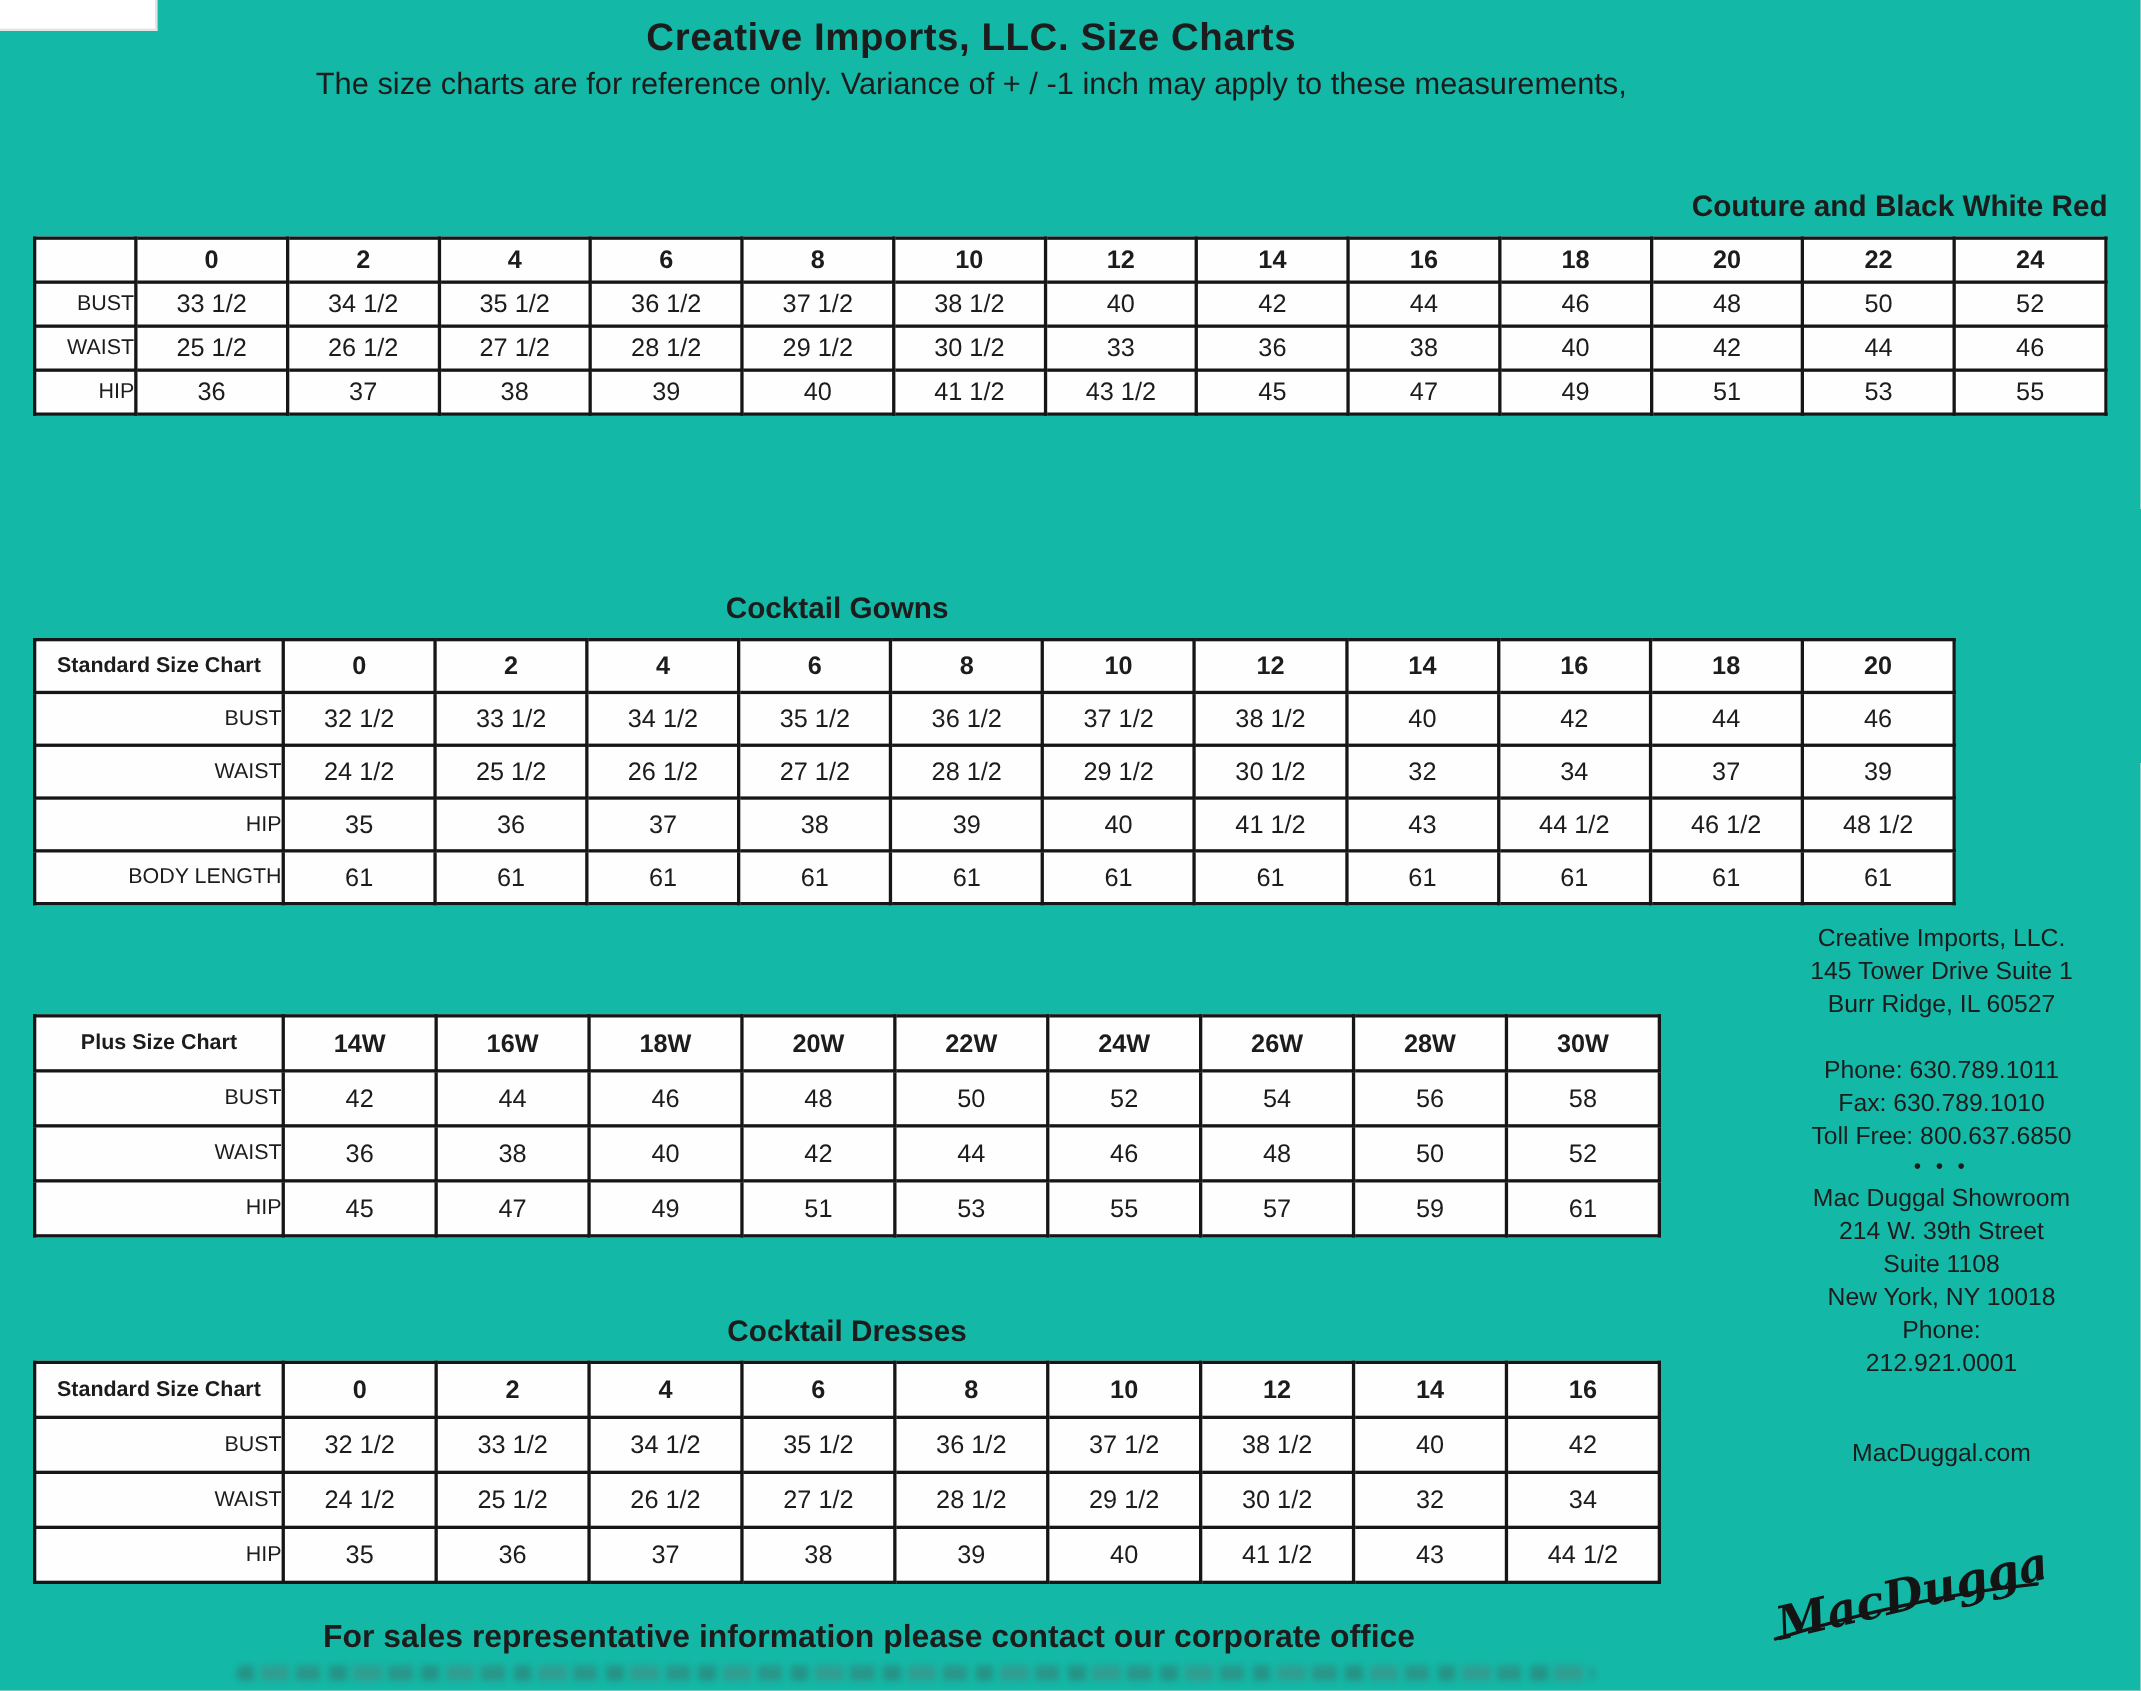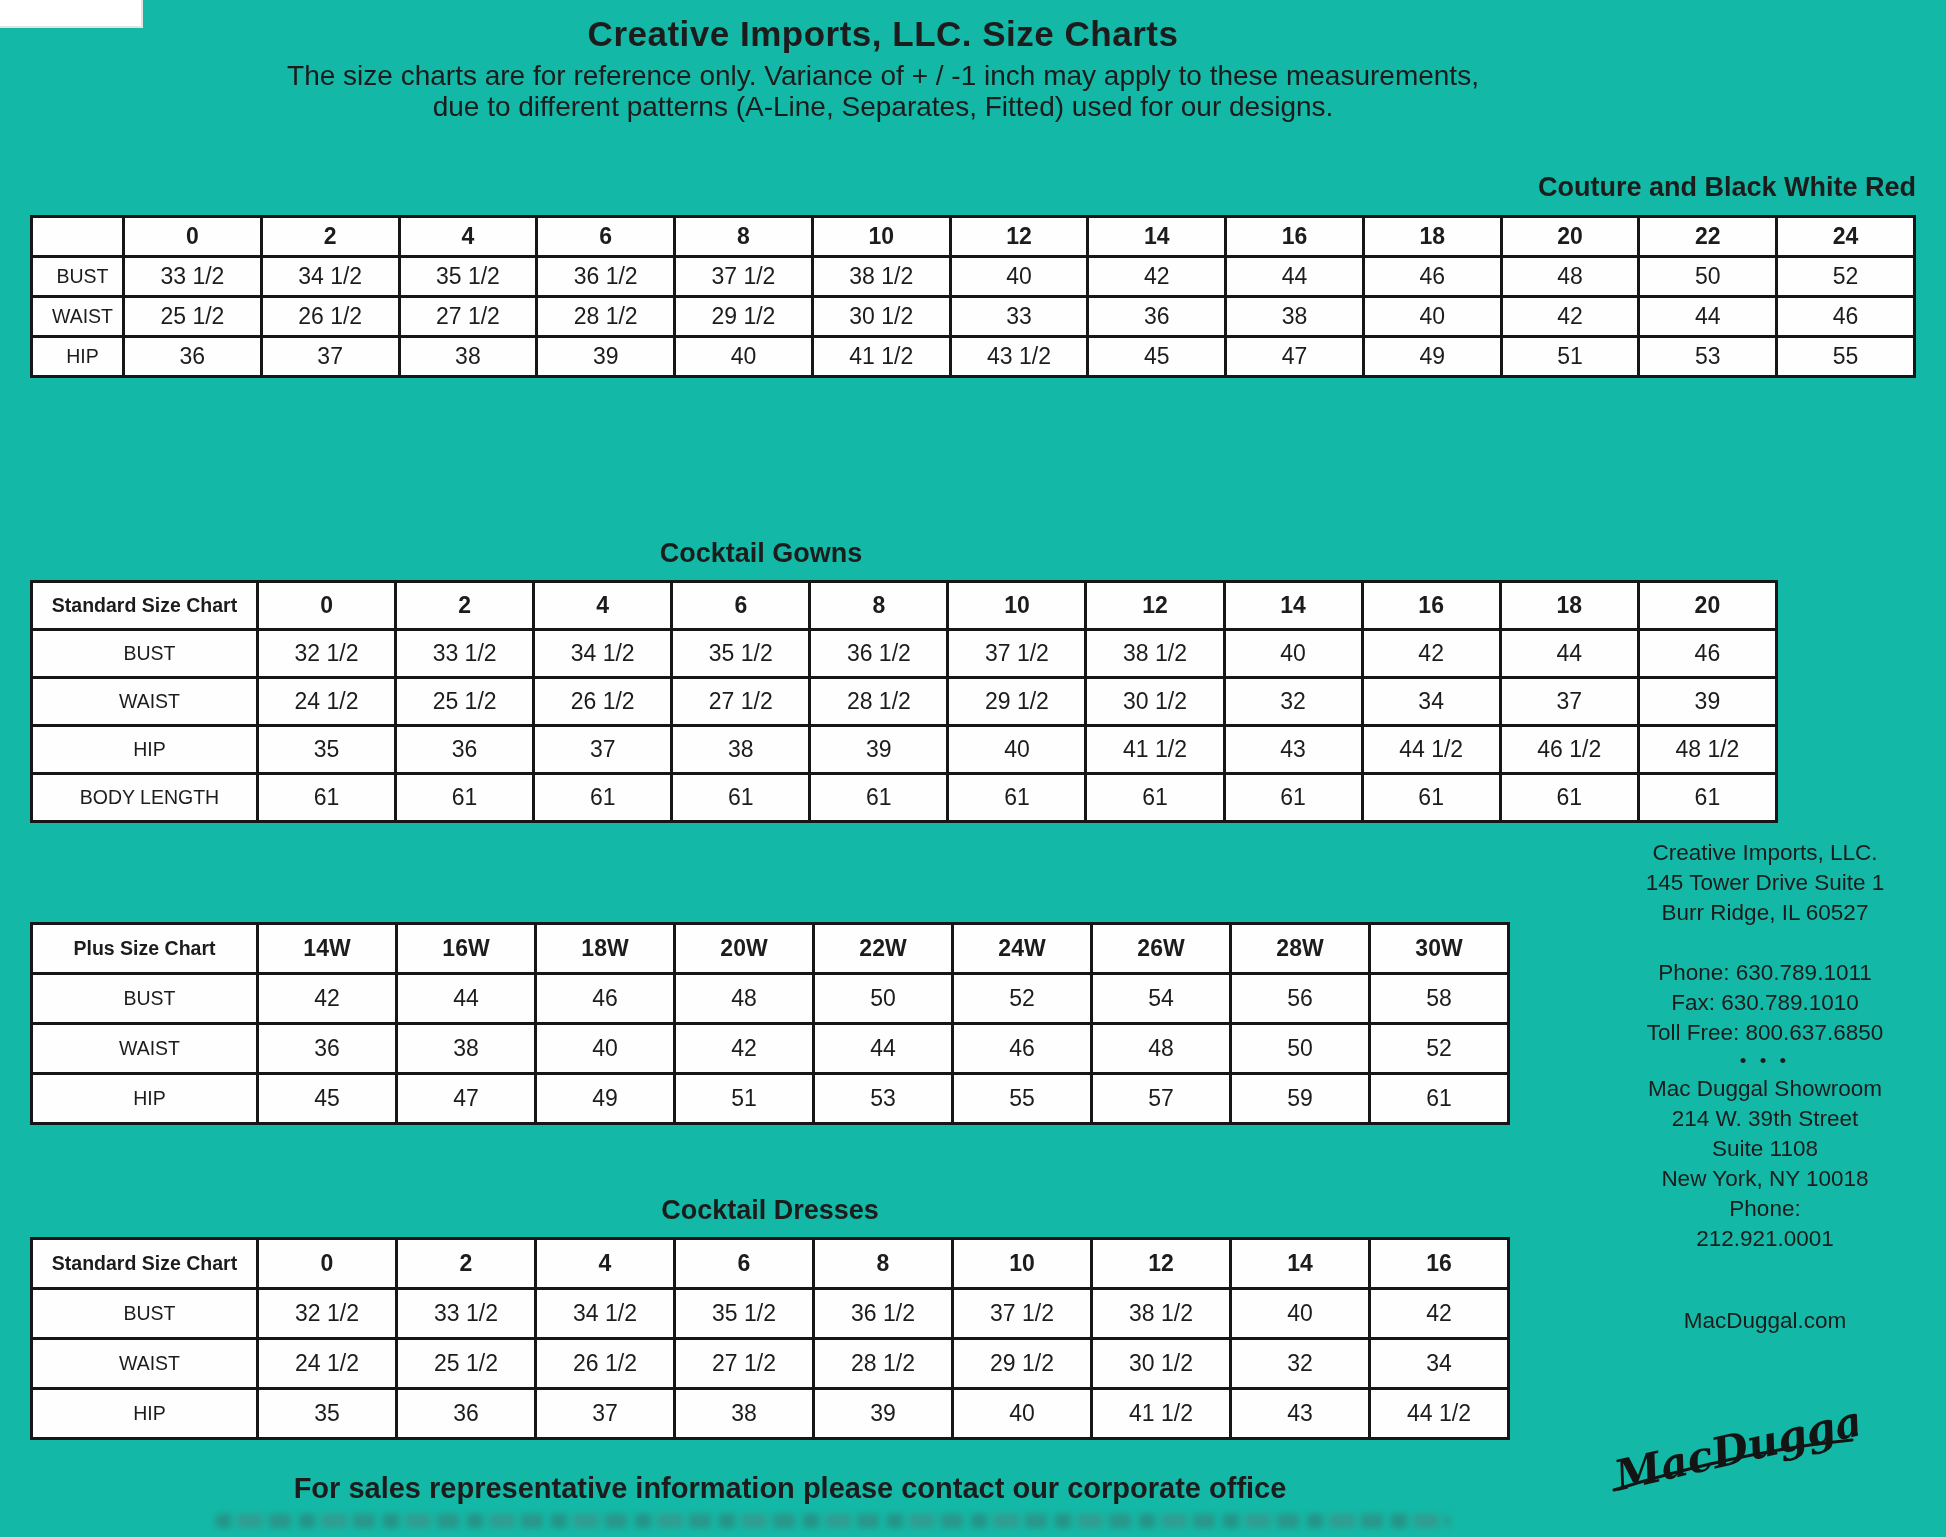--- a/index.html
+++ b/index.html
@@ -27,21 +27,21 @@
   .t2w { top:580px;  left:30px; width:1748px; }
   .t3w { top:922px;  left:30px; width:1480px; }
   .t4w { top:1237px; left:30px; width:1480px; }
 
   table.size-table { border-collapse:collapse; table-layout:fixed; width:100%; background:#fefefe; }
   .size-table th, .size-table td {
     border:3px solid #161616; text-align:center; font-size:23px;
     padding:0; overflow:hidden; white-space:nowrap;
   }
   .size-table thead th { font-weight:bold; }
-  .size-table tbody th { font-weight:normal; text-align:center; padding-left:10px; font-size:19.5px; }
+  .size-table tbody th { font-weight:normal; text-align:right; padding-left:10px; font-size:19.5px; }
   .size-table th.corner { font-weight:bold; font-size:19.5px; text-align:center; padding-left:0; }
 
   .t1w th, .t1w td { height:37px; }
   .t2w th, .t2w td { height:45px; }
   .t3w th, .t3w td, .t4w th, .t4w td { height:47px; }
 
   .t1w col.label-col { width:92px; }
   .t2w col.label-col, .t3w col.label-col, .t4w col.label-col { width:226px; }
 
   .contact {
@@ -67,21 +67,20 @@
 </head>
 <body>
 
 <div class="page">
 
   <div class="scan-corner"></div>
 
   <div class="header">
     <h1>Creative Imports, LLC. Size Charts</h1>
     <div class="subtitle">The size charts are for reference only. Variance of + / -1 inch may apply to these measurements,</div>
-    <div class="subtitle">due to different patterns (A-Line, Separates, Fitted) used for our designs.</div>
   </div>
 
   <h2 class="sec-title st1">Couture and Black White Red</h2>
   <div class="tablewrap t1w">
       <table class="size-table">
         <colgroup>
           <col class="label-col">
           <col>
           <col>
           <col>

